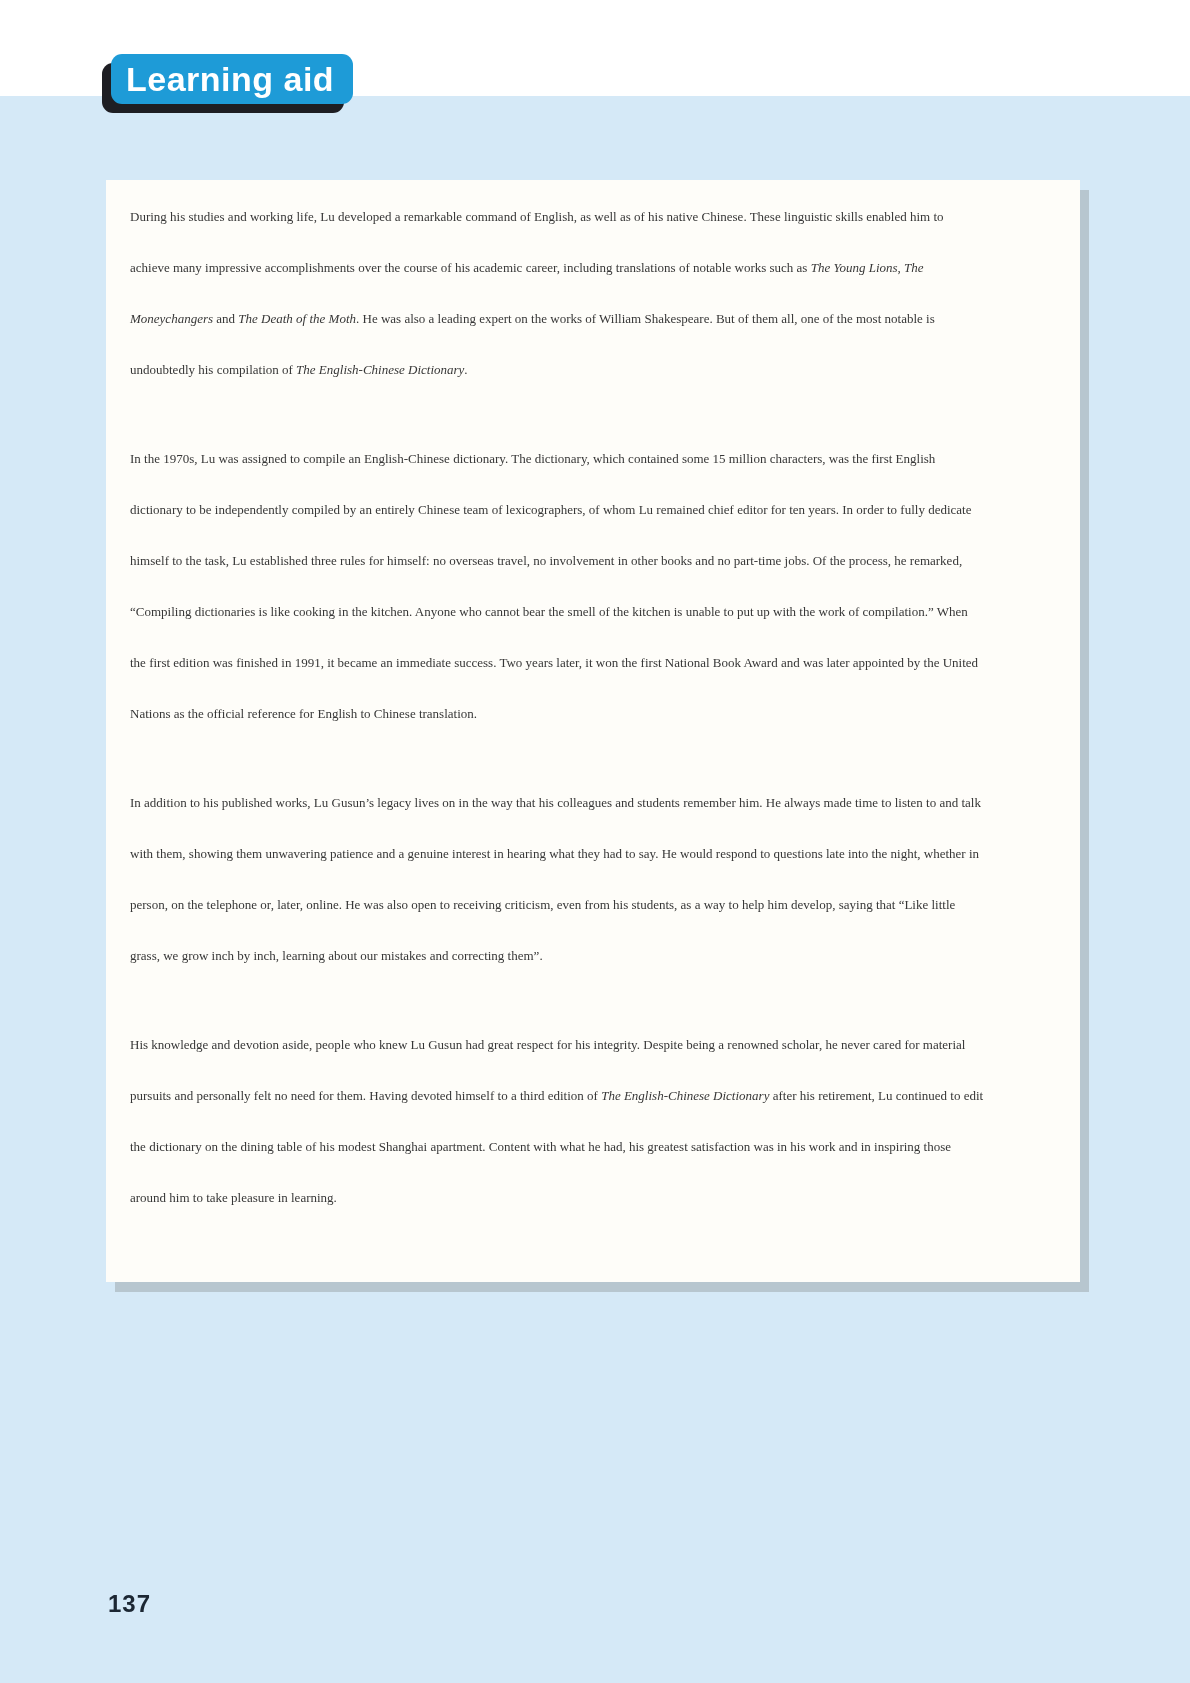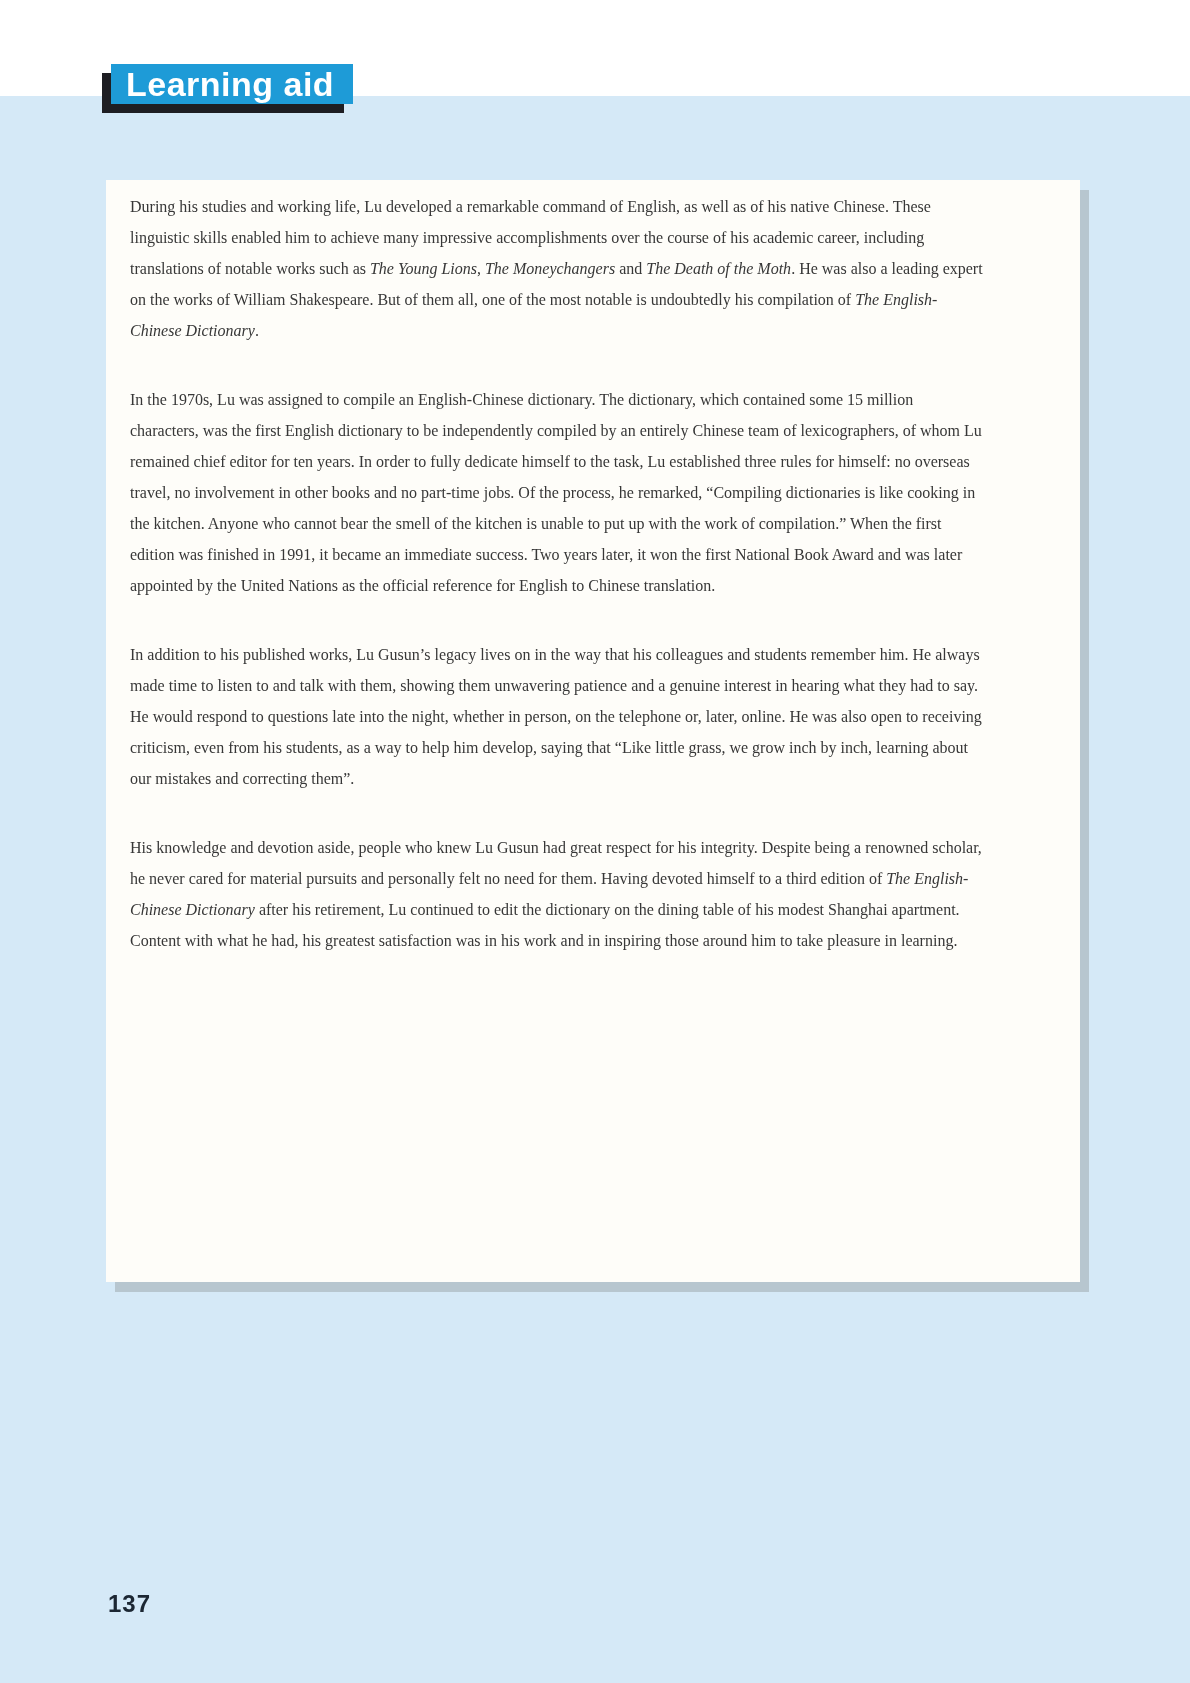--- a/index.html
+++ b/index.html
@@ -23,27 +23,28 @@
     position:relative;
     width:1190px;height:1683px;
     background:var(--bg);
   }
   .top-strip{
     position:absolute;left:0;top:0;
     width:1190px;height:96px;
     background:var(--strip);
   }
   .badge{
-    position:absolute;left:111px;top:64px;
-    width:227px;height:40px;
+    position:absolute;left:111px;top:54px;
+    width:227px;height:50px;
     background:var(--badge-blue);
     box-shadow:-9px 9px 0 var(--badge-shadow);
     display:flex;align-items:center;
     padding-left:15px;
     z-index:3;
+    border-radius:11px;
   }
   .badge-label{
     color:#ffffff;
     font-family:"Liberation Sans", sans-serif;
     font-weight:bold;
     font-size:34px;
     letter-spacing:0.5px;
     white-space:nowrap;
   }
   .content-box{
@@ -51,22 +52,22 @@
     width:974px;height:1102px;
     box-sizing:border-box;
     background:var(--box-bg);
     box-shadow:9px 10px 0 var(--box-shadow);
     padding:11px 0 0 24px;
     z-index:2;
   }
   .content-box p{
     margin:0 0 38px 0;
     width:856px;
-    font-size:16px;
-    line-height:31px;
+    font-size:13px;
+    line-height:51px;
     color:var(--text);
     text-align:left;
   }
   .content-box p:last-child{margin-bottom:15px;}
   .page-number{
     position:absolute;left:108px;top:1590px;
     font-family:"Liberation Sans", sans-serif;
     font-weight:bold;
     font-size:24px;
     letter-spacing:1px;

